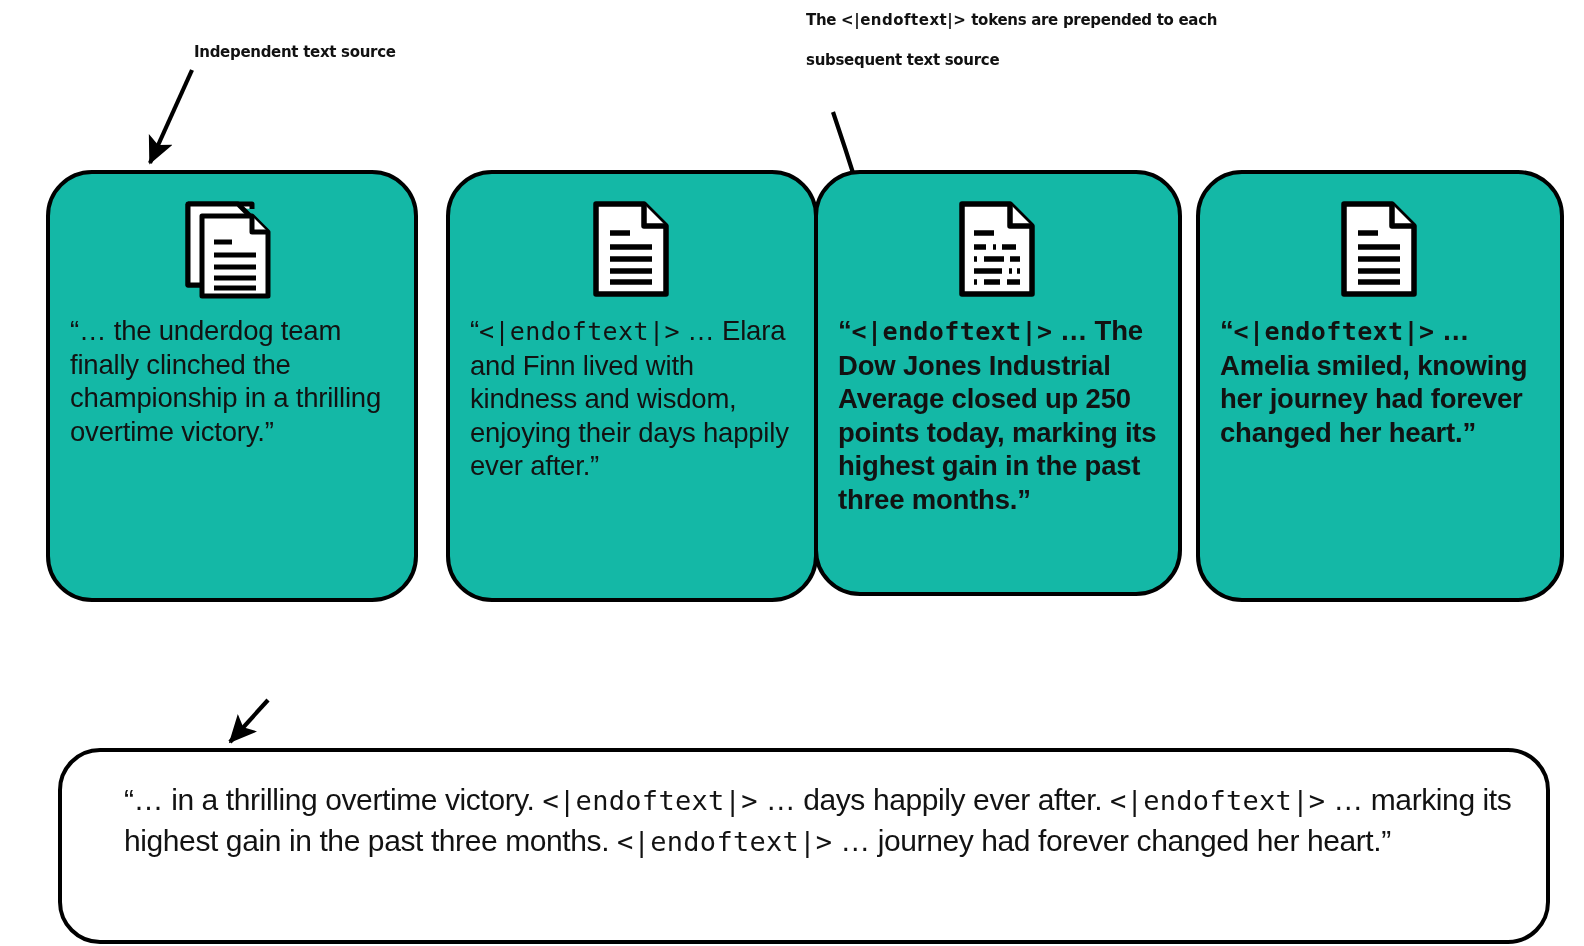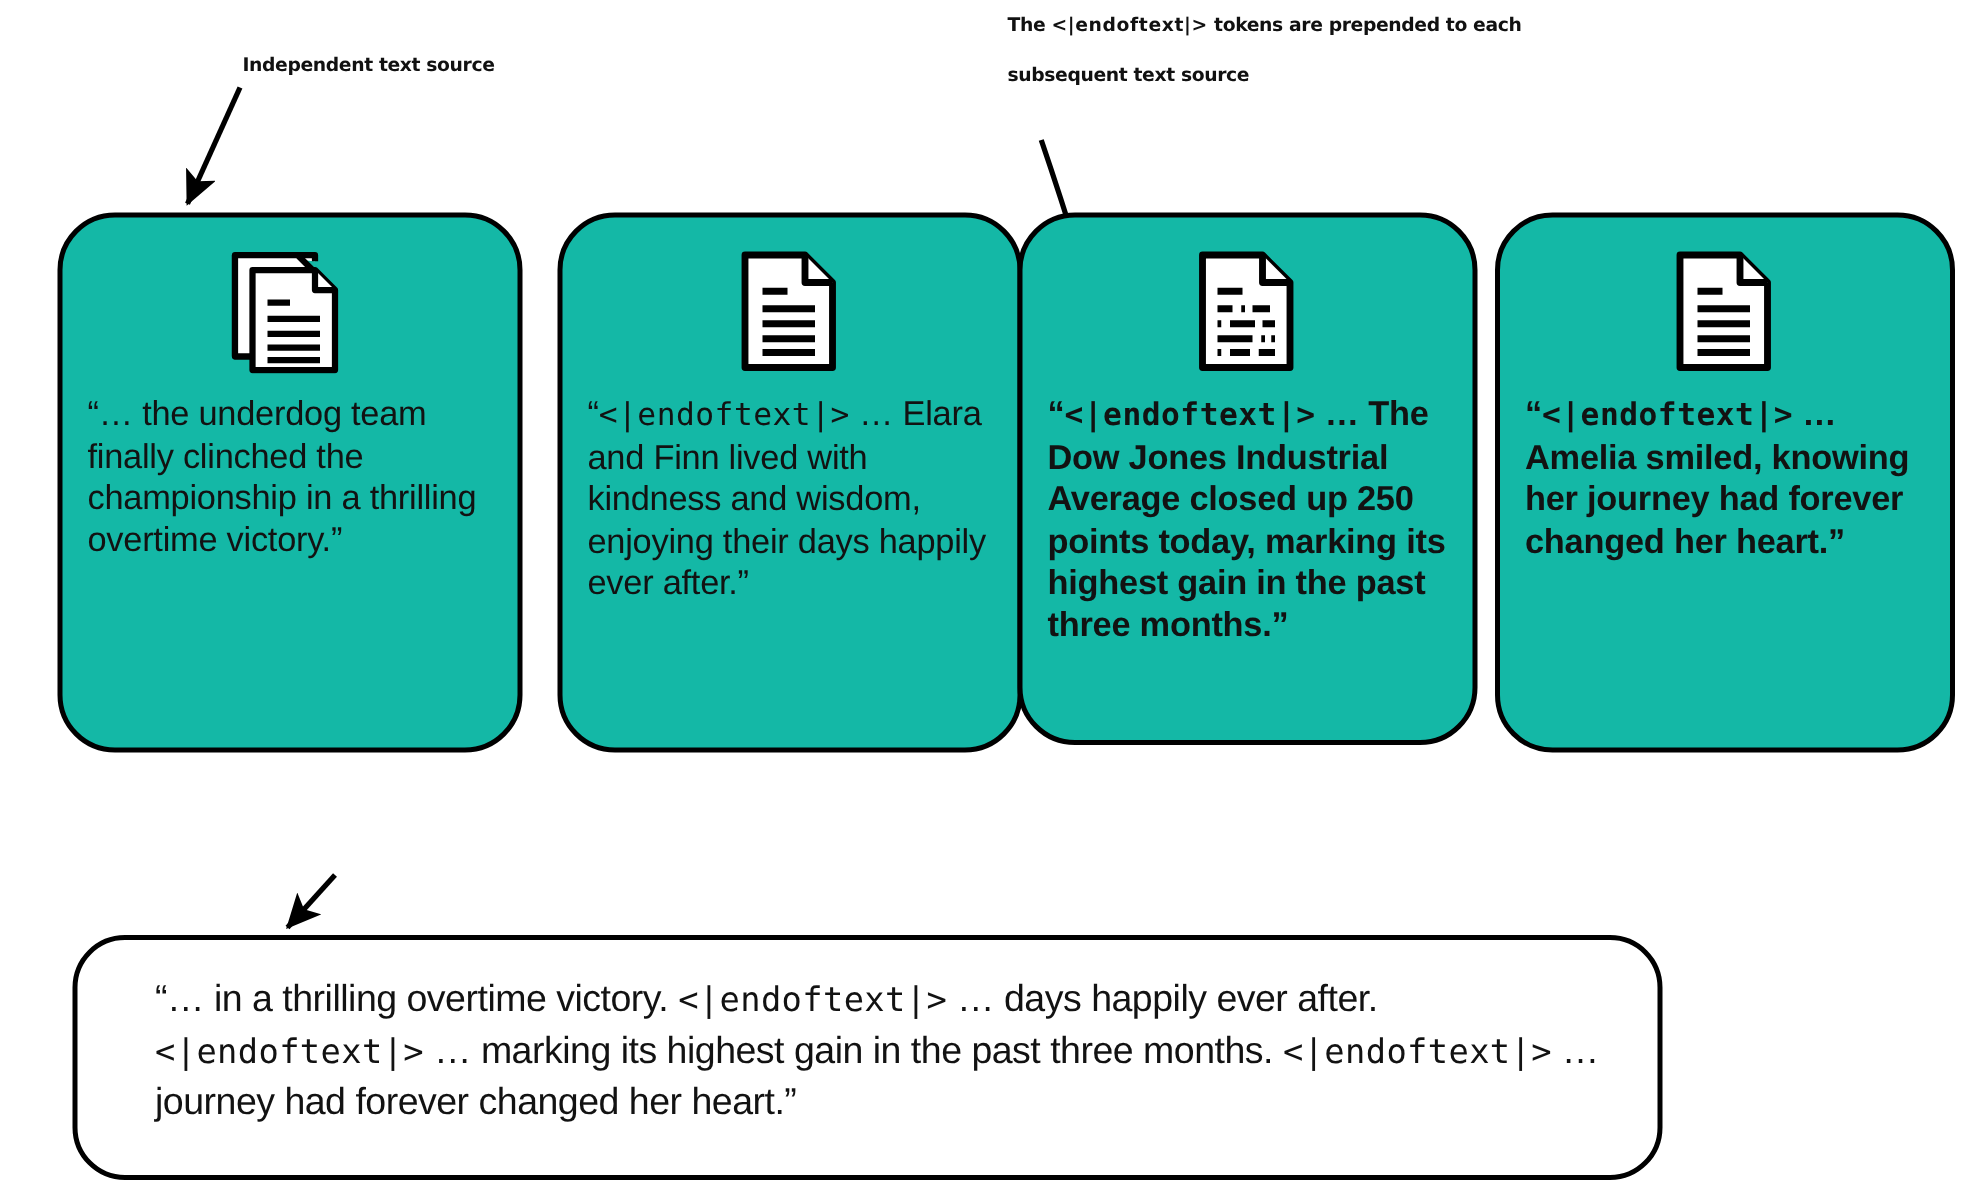--- a/index.html
+++ b/index.html
@@ -87,21 +87,21 @@
     font-size: 25px;
     letter-spacing: 0.4px;
   }
 
   
   #concat-box {
     position: absolute;
     box-sizing: border-box;
     left: 58px;
     top: 748px;
-    width: 1272px;
+    width: 1492px;
     height: 196px;
     border: 4px solid #000000;
     border-radius: 42px;
     background: #ffffff;
   }
   #concat-text {
     position: absolute;
     left: 62px;
     right: 34px;
     top: 28px;

